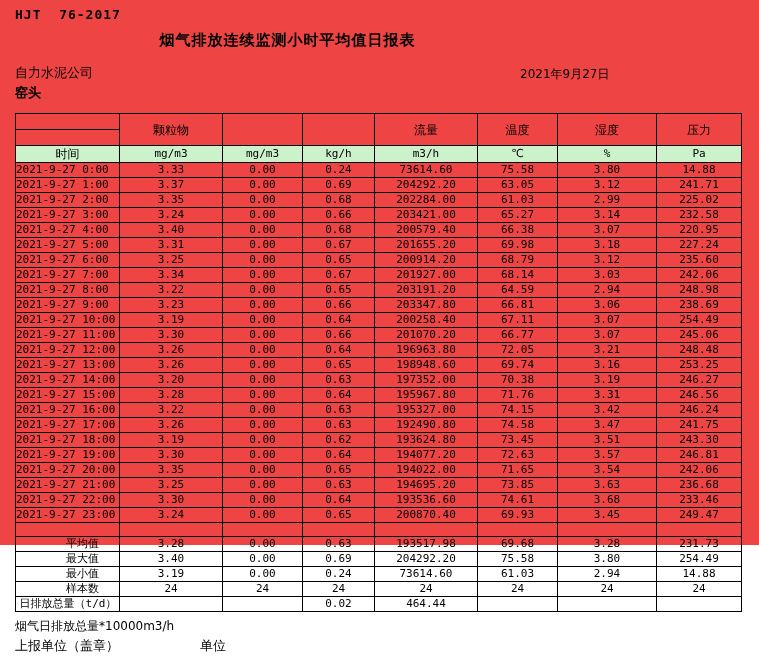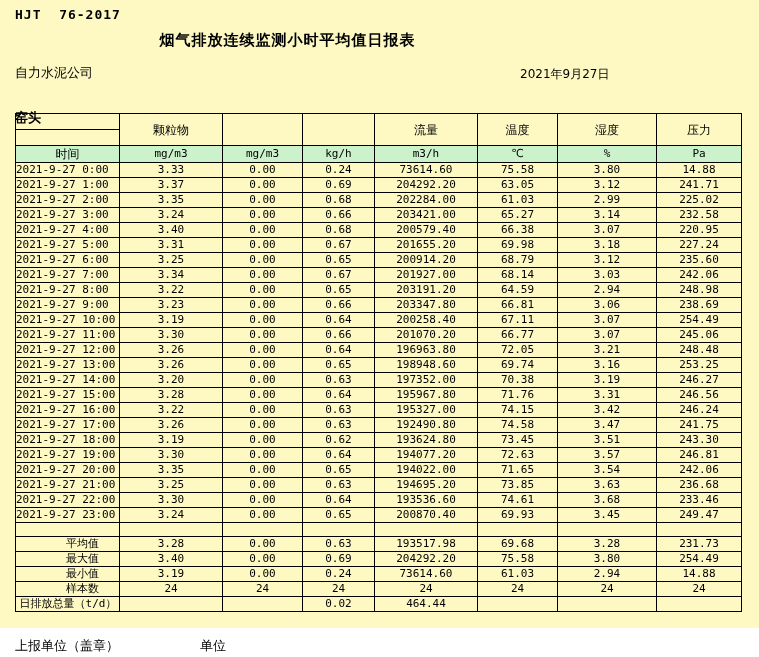--- a/index.html
+++ b/index.html
@@ -4,32 +4,32 @@
 <style>
   * { margin: 0; padding: 0; box-sizing: border-box; }
   html, body { background: #fff; }
   body {
     width: 759px; height: 657px;
     font-family: "DejaVu Sans", sans-serif;
     color: #000;
     position: relative;
     overflow: hidden;
   }
-  .page { position: absolute; left: 0; top: 0; width: 759px; height: 628px; background: #fef9c3; }
+  .page { position: absolute; left: 0; top: 0; width: 759px; height: 545px; background: #ef4444; }
 
   .standard {
     position: absolute; left: 15px; top: 7px;
     font-size: 13px; font-weight: bold;
     font-family: "DejaVu Sans Mono", "DejaVu Sans", monospace;
     letter-spacing: 1px; white-space: pre;
   }
   .title-wrap { position: absolute; left: 0; top: 30px; width: 575px; text-align: center; }
   .title { font-size: 15px; font-weight: bold; letter-spacing: 1px; }
   .company { position: absolute; left: 15px; top: 64px; font-size: 13px; font-weight: normal; }
-  .unit-name { position: absolute; left: 15px; top: 84px; font-size: 13px; font-weight: bold; margin-top: 25px; }
+  .unit-name { position: absolute; left: 15px; top: 84px; font-size: 13px; font-weight: bold; }
   .report-date { position: absolute; left: 520px; top: 66px; font-size: 12px; }
 
   table.report {
     position: absolute; left: 15px; top: 113px;
     width: 726px;
     border-collapse: collapse;
     table-layout: fixed;
   }
   table.report td {
     border: 1px solid #000;
@@ -405,16 +405,17 @@
           <td></td>
           <td>0.02</td>
           <td>464.44</td>
           <td></td>
           <td></td>
           <td></td>
         </tr>
       </tbody>
   </table>
 
+  <div class="footnote">烟气日排放总量*10000m3/h</div>
   <div class="report-unit">上报单位（盖章）</div>
   <div class="unit-label">单位</div>
 
 </div>
 
 </body></html>

